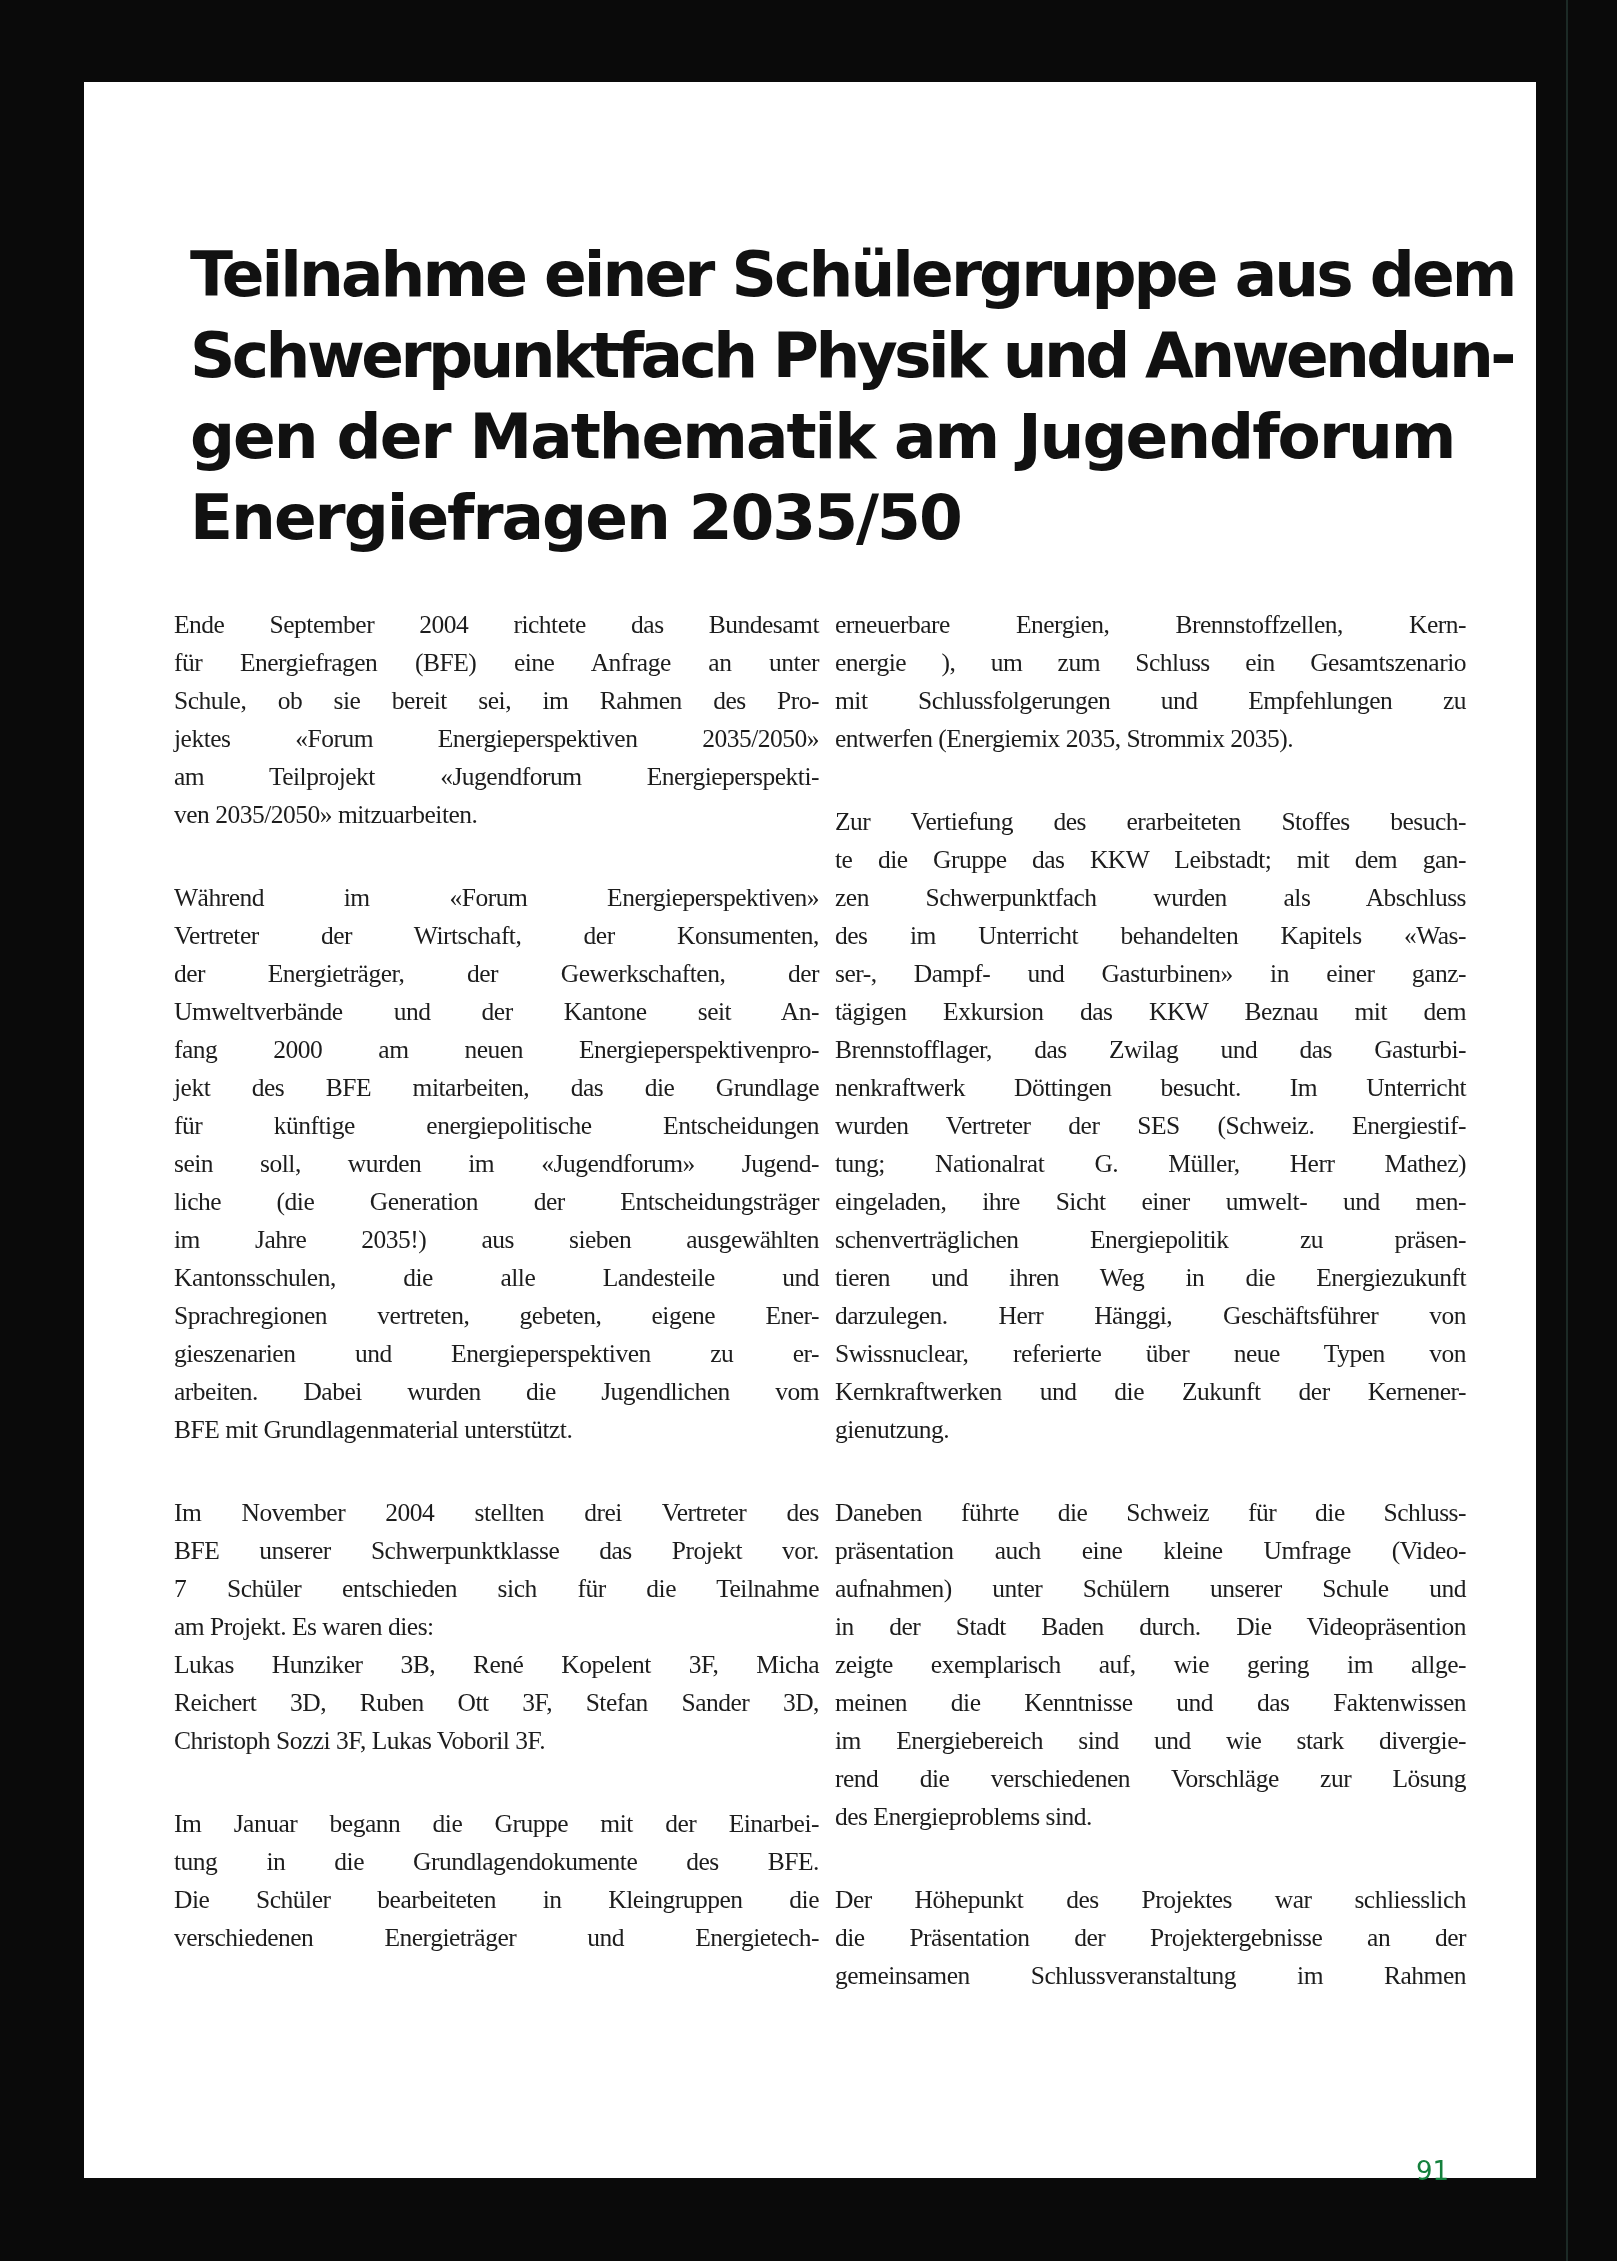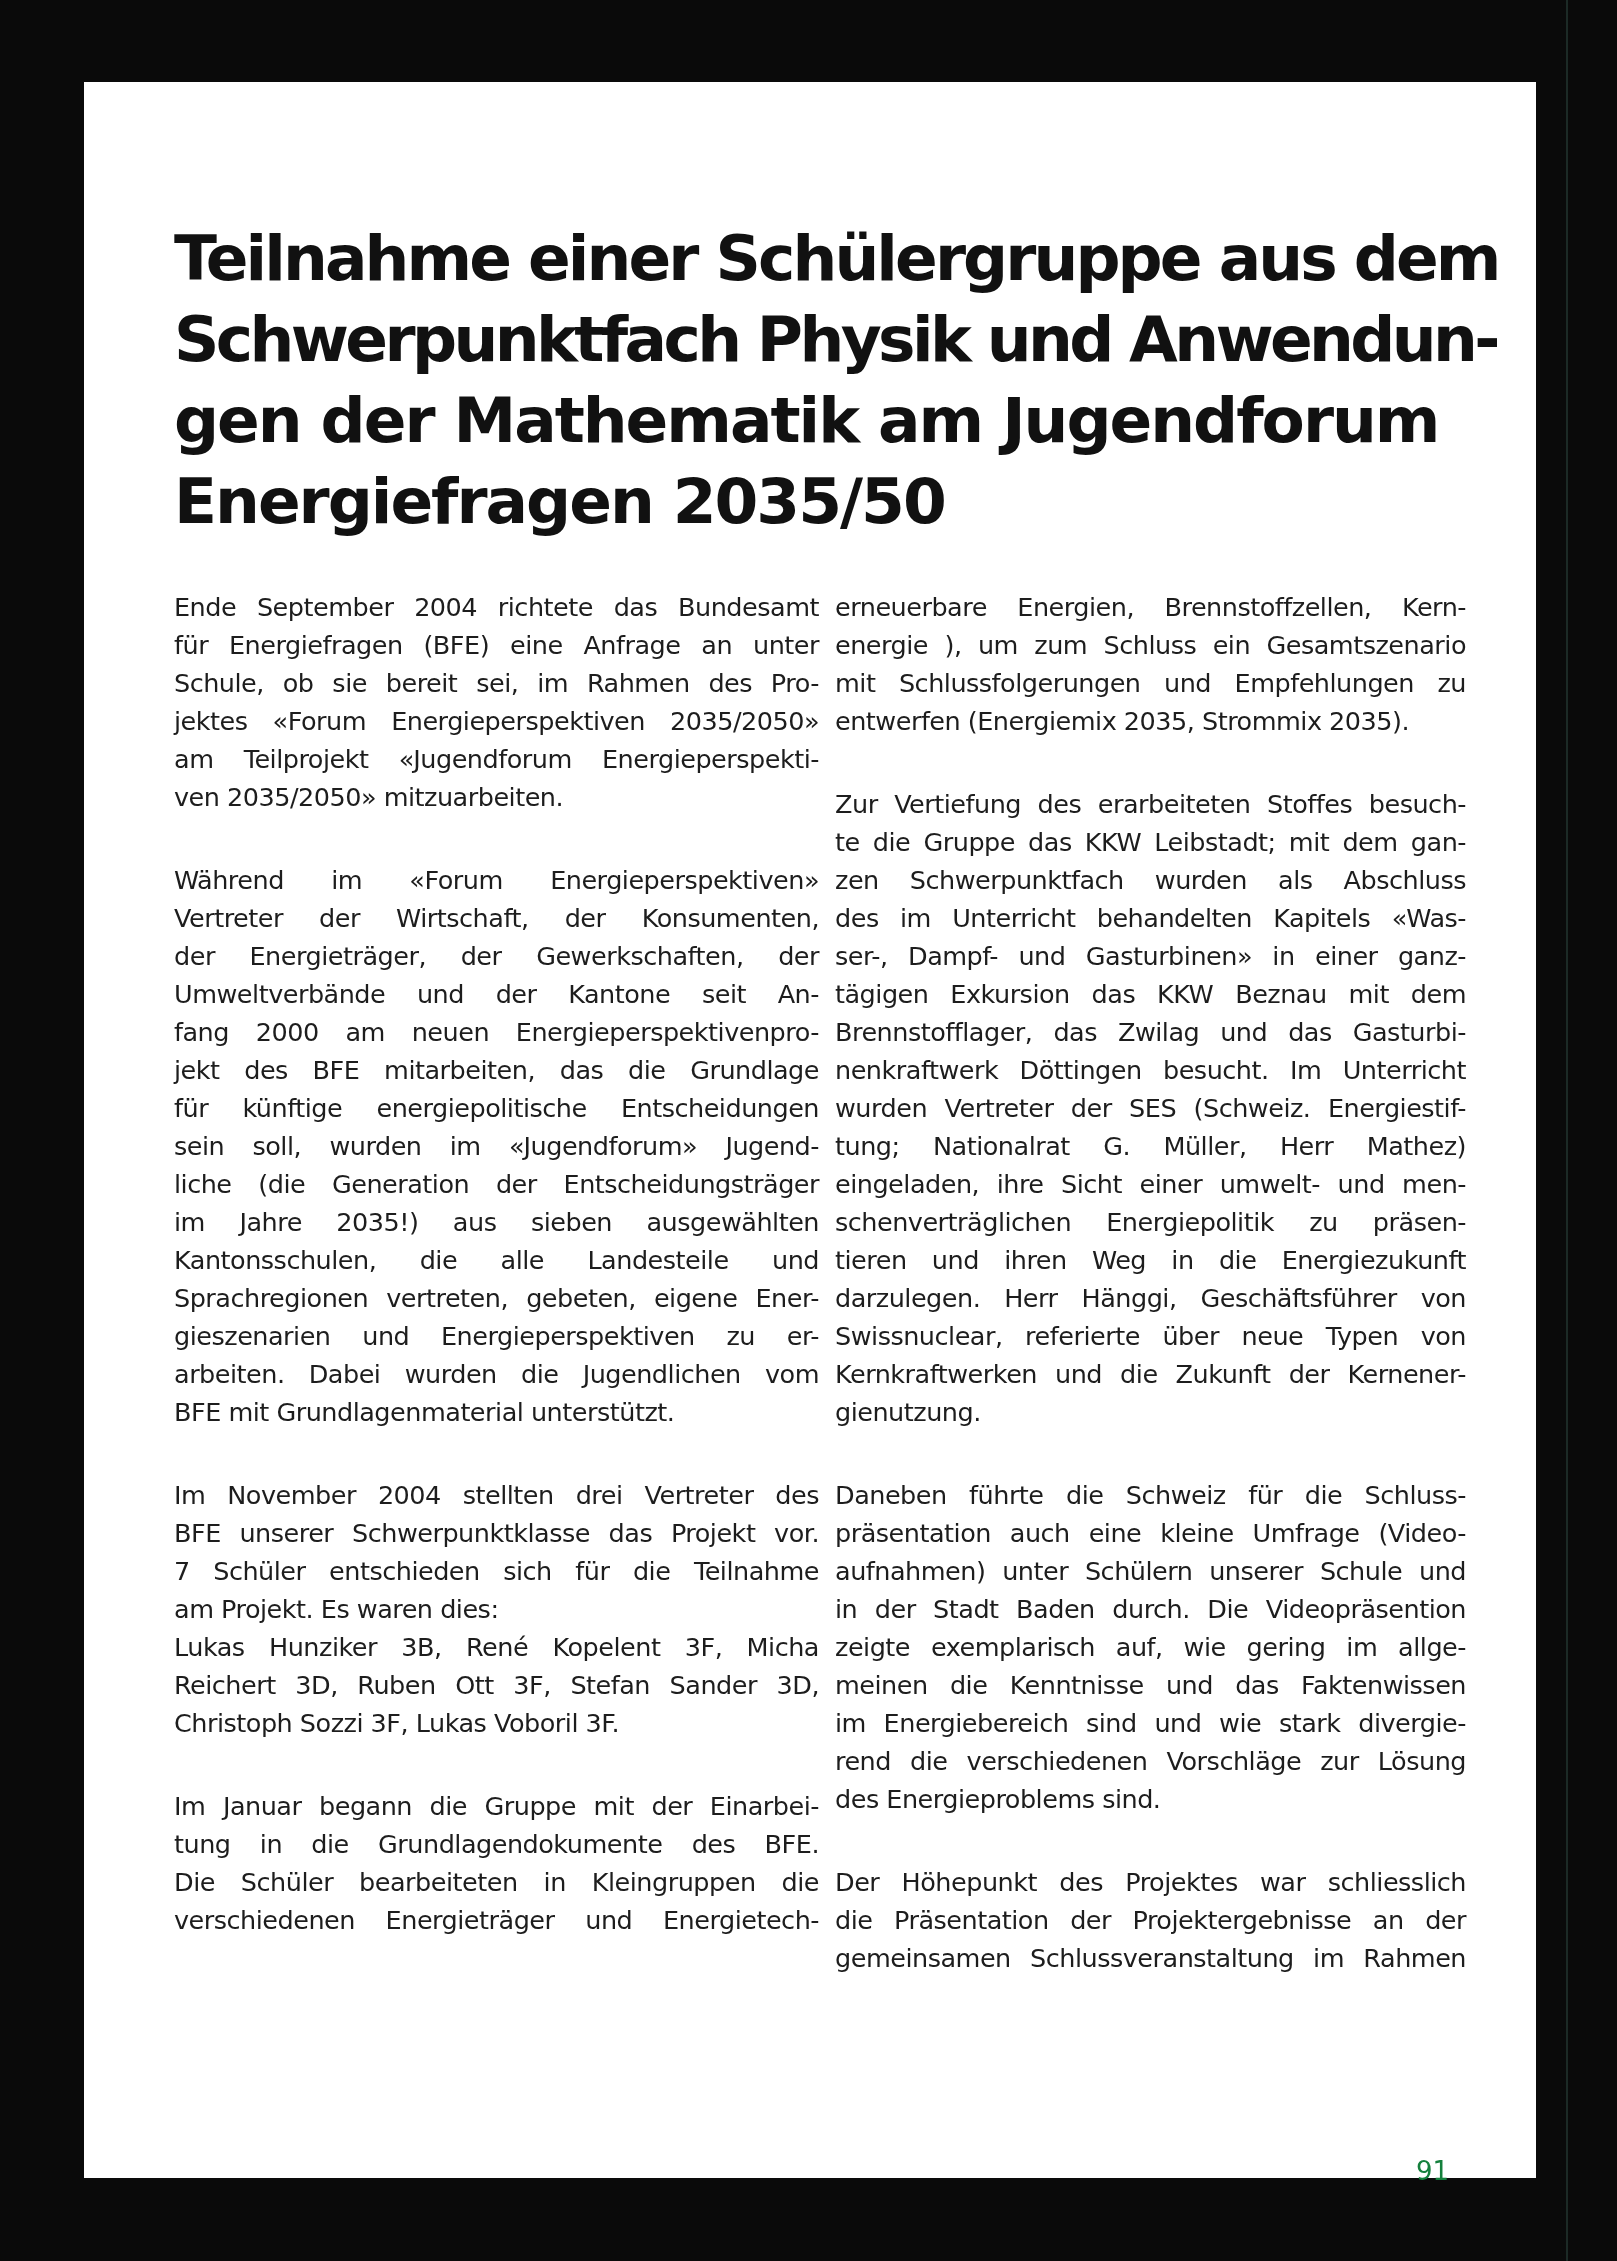--- a/index.html
+++ b/index.html
@@ -14,34 +14,35 @@
       position: absolute; left: 1566px; top: 0; width: 1.6px; height: 2261px;
       background: #1c2a26;
     }
     .page {
       position: absolute; left: 84px; top: 82px;
       width: 1452px; height: 2096px;
       background: #ffffff;
     }
     .title {
       position: absolute; left: 90px; top: 136px;
-      width: 1326px; margin: 0;
+      width: 1326px; margin: 16px;
       font-family: "DejaVu Sans", sans-serif;
       font-weight: bold;
       font-size: 63px;
       line-height: 81px;
       letter-spacing: -2px;
       color: #111;
     }
     .title .tline { display: block; white-space: nowrap; }
     .col {
-      position: absolute; top: 506px;
+      position: absolute; top: 524px;
       font-size: 25.5px; line-height: 38px;
       color: #1d1d1d;
       letter-spacing: -0.5px;
+      font-family: Liberation Serif, serif;
     }
     .col.left { left: 90px; width: 645px; }
     .col.right { left: 751px; width: 631px; }
     .para { margin: 0 0 45px 0; }
     .ln {
       display: block; white-space: nowrap;
       text-align: justify; text-align-last: justify;
       height: 38px; overflow: visible;
     }
     .ln.end { text-align: center; text-align-last: left; }

